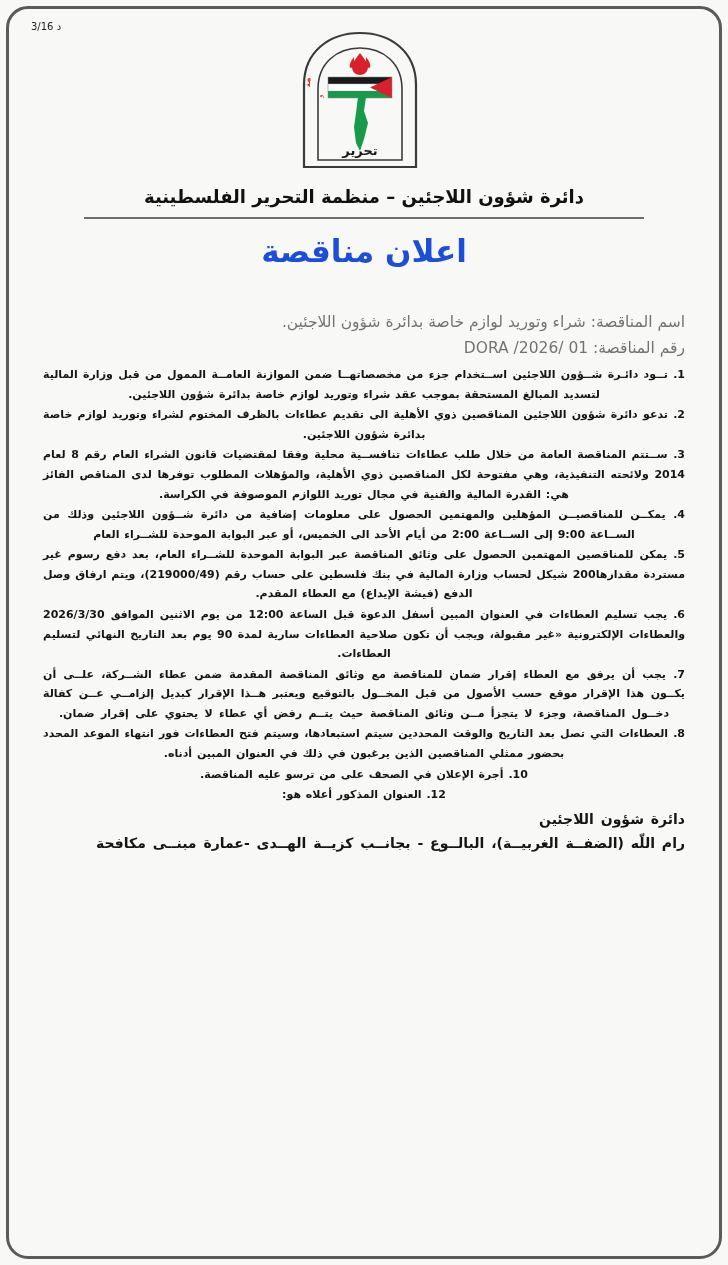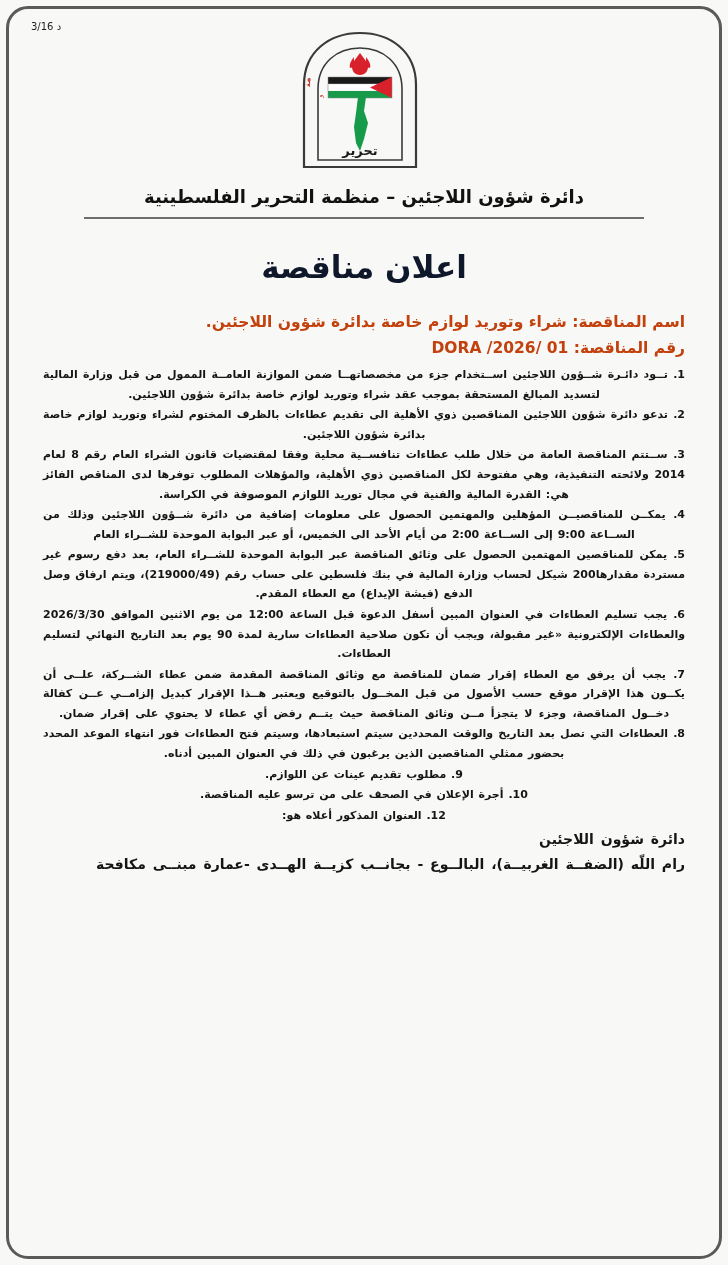--- a/index.html
+++ b/index.html
@@ -71,39 +71,39 @@
     line-height: 1.3;
     font-family: "DejaVu Sans", "Liberation Sans", sans-serif;
   }
   .rule {
     margin: 9px auto 0 auto;
     width: 560px;
     height: 2px;
     background: #6e6e6e;
   }
   .doc-title {
-    margin-top: 30px;
+    margin-top: 14px;
     font-size: 31px;
     font-weight: 700;
-    color: #0f172a;
+    color: #1d4ed8;
     letter-spacing: 0px;
     text-align: center;
   }
   .body-block {
     position: absolute;
     top: 300px;
     right: 34px;
     left: 34px;
     text-align: justify;
     text-align-last: right;
   }
   .meta-line {
     font-size: 15.5px;
-    color: #c2410c;
-    font-weight: 700;
+    color: #737373;
+    font-weight: 400;
     line-height: 1.68;
     text-align: left;
   }
   .clauses {
     margin-top: 4px;
   }
   .clause {
     font-size: 11px;
     color: #151515;
     font-weight: 600;
@@ -188,21 +188,20 @@
 
       <div class="clauses">
         <p class="clause">1. تــود دائـرة شــؤون اللاجئين اســتخدام جزء من مخصصاتهــا ضمن الموازنة العامــة الممول من قبل وزارة المالية لتسديد المبالغ المستحقة بموجب عقد شراء وتوريد لوازم خاصة بدائرة شؤون اللاجئين.</p>
         <p class="clause">2. تدعو دائرة شؤون اللاجئين المناقصين ذوي الأهلية الى تقديم عطاءات بالظرف المختوم لشراء وتوريد لوازم خاصة بدائرة شؤون اللاجئين.</p>
         <p class="clause">3. ســتتم المناقصة العامة من خلال طلب عطاءات تنافســية محلية وفقا لمقتضيات قانون الشراء العام رقم 8 لعام 2014 ولائحته التنفيذية، وهي مفتوحة لكل المناقصين ذوي الأهلية، والمؤهلات المطلوب توفرها لدى المناقص الفائز هي: القدرة المالية والفنية في مجال توريد اللوازم الموصوفة في الكراسة.</p>
         <p class="clause">4. يمكــن للمناقصيــن المؤهلين والمهتمين الحصول على معلومات إضافية من دائرة شــؤون اللاجئين وذلك من الســاعة 9:00 إلى الســاعة 2:00 من أيام الأحد الى الخميس، أو عبر البوابة الموحدة للشــراء العام</p>
         <p class="clause">5. يمكن للمناقصين المهتمين الحصول على وثائق المناقصة عبر البوابة الموحدة للشــراء العام، بعد دفع رسوم غير مستردة مقدارها200 شيكل لحساب وزارة المالية في بنك فلسطين على حساب رقم (219000/49)، ويتم ارفاق وصل الدفع (فيشة الإيداع) مع العطاء المقدم.</p>
         <p class="clause">6. يجب تسليم العطاءات في العنوان المبين أسفل الدعوة قبل الساعة 12:00 من يوم الاثنين الموافق 2026/3/30 والعطاءات الإلكترونية «غير مقبولة، ويجب أن تكون صلاحية العطاءات سارية لمدة 90 يوم بعد التاريخ النهائي لتسليم العطاءات.</p>
         <p class="clause loose">7. يجب أن يرفق مع العطاء إقرار ضمان للمناقصة مع وثائق المناقصة المقدمة ضمن عطاء الشــركة، علــى أن يكــون هذا الإقرار موقع حسب الأصول من قبل المخــول بالتوقيع ويعتبر هــذا الإقرار كبديل إلزامــي عــن كفالة دخــول المناقصة، وجزء لا يتجزأ مــن وثائق المناقصة حيث يتــم رفض أي عطاء لا يحتوي على إقرار ضمان.</p>
         <p class="clause">8. العطاءات التي تصل بعد التاريخ والوقت المحددين سيتم استبعادها، وسيتم فتح العطاءات فور انتهاء الموعد المحدد بحضور ممثلي المناقصين الذين يرغبون في ذلك في العنوان المبين أدناه.</p>
-        <p class="clause">9. مطلوب تقديم عينات عن اللوازم.</p>
         <p class="clause">10. أجرة الإعلان في الصحف على من ترسو عليه المناقصة.</p>
         <p class="clause">12. العنوان المذكور أعلاه هو:</p>
       </div>
 
       <div class="address-block">
         <div class="address-line">دائرة شؤون اللاجئين</div>
         <div class="address-line">رام اللّه (الضفــة الغربيــة)، البالــوع - بجانــب كزيــة الهــدى -عمارة مبنــى مكافحة</div>
 
       </div>
 

